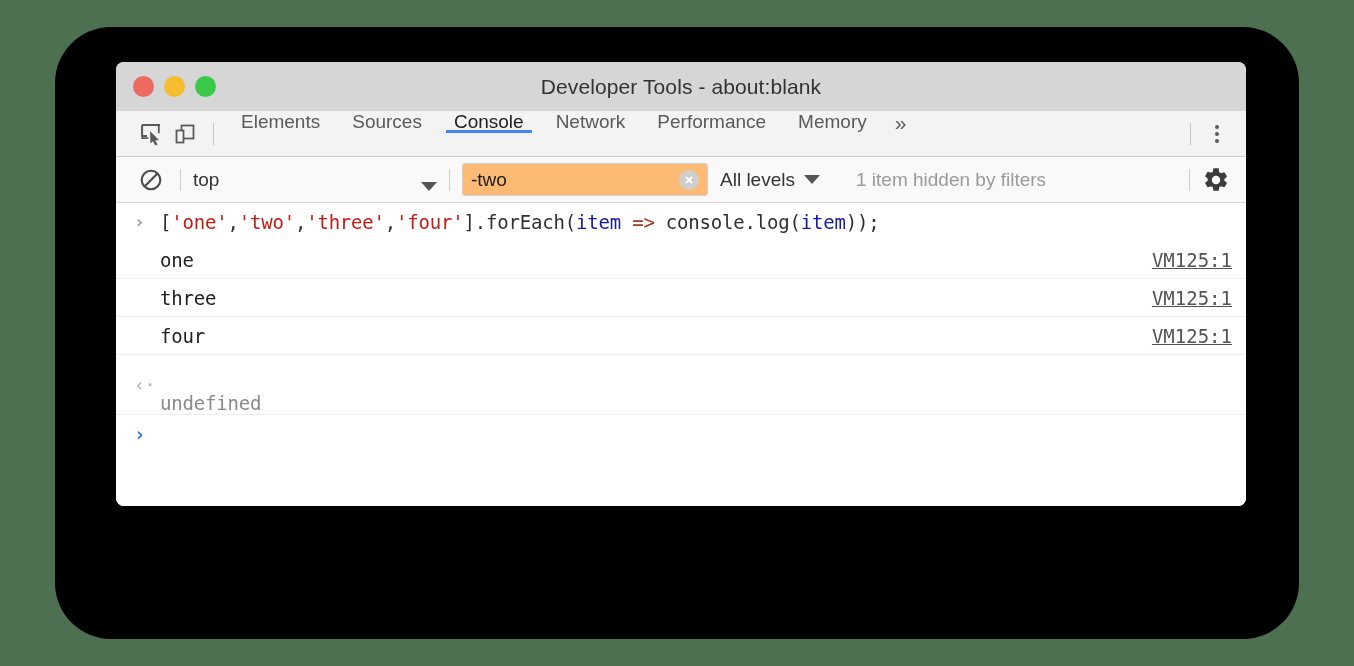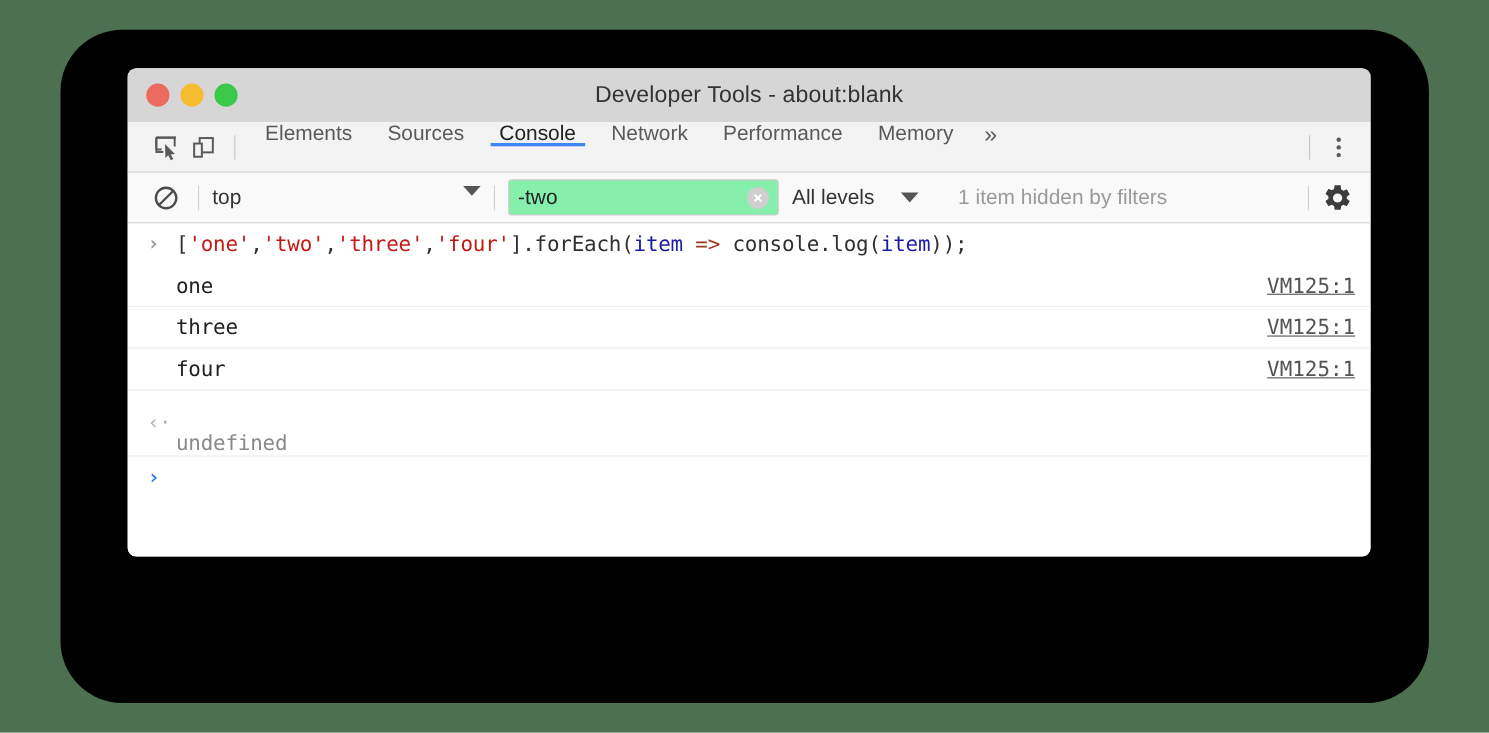--- a/index.html
+++ b/index.html
@@ -128,38 +128,38 @@
     display: flex;
     align-items: center;
     padding-left: 18px;
   }
   .fb-sep {
     width: 1px; height: 22px;
     background: #cfcfcf;
     margin: 0 12px;
   }
   #context-select {
-    display: flex; align-items: flex-start;
+    display: flex; align-items: flex-end;
     width: 244px;
     cursor: pointer;
   }
   #context-label {
     font-size: 19px; color: #333333;
     flex: 1;
   }
   .caret {
     width: 0; height: 0;
     border-left: 8px solid transparent;
     border-right: 8px solid transparent;
     border-top: 9px solid #555555;
   }
   #filter-input-wrap {
     position: relative;
     width: 246px; height: 33px;
-    background: #86efac;
+    background: #fdba74;
     border: 1px solid #cfcfcf;
     border-radius: 3px;
     display: flex; align-items: center;
     padding: 0 8px;
   }
   #filter-input {
     border: none; outline: none;
     font-family: "Liberation Sans", sans-serif;
     font-size: 19px; color: #202124;
     background: transparent;
@@ -170,21 +170,21 @@
     position: absolute;
     right: 8px; top: 50%;
     transform: translateY(-50%);
     width: 20px; height: 20px;
     border-radius: 50%;
     background: #cfcfcf;
     display: flex; align-items: center; justify-content: center;
     cursor: pointer;
   }
   #levels-select {
-    display: flex; align-items: center; gap: 24px;
+    display: flex; align-items: center; gap: 9px;
     margin-left: 12px;
     cursor: pointer;
   }
   #levels-label { font-size: 19px; color: #333333; }
   #hidden-msg {
     margin-left: 36px;
     font-size: 19px;
     color: #9a9a9a;
     white-space: nowrap;
   }

